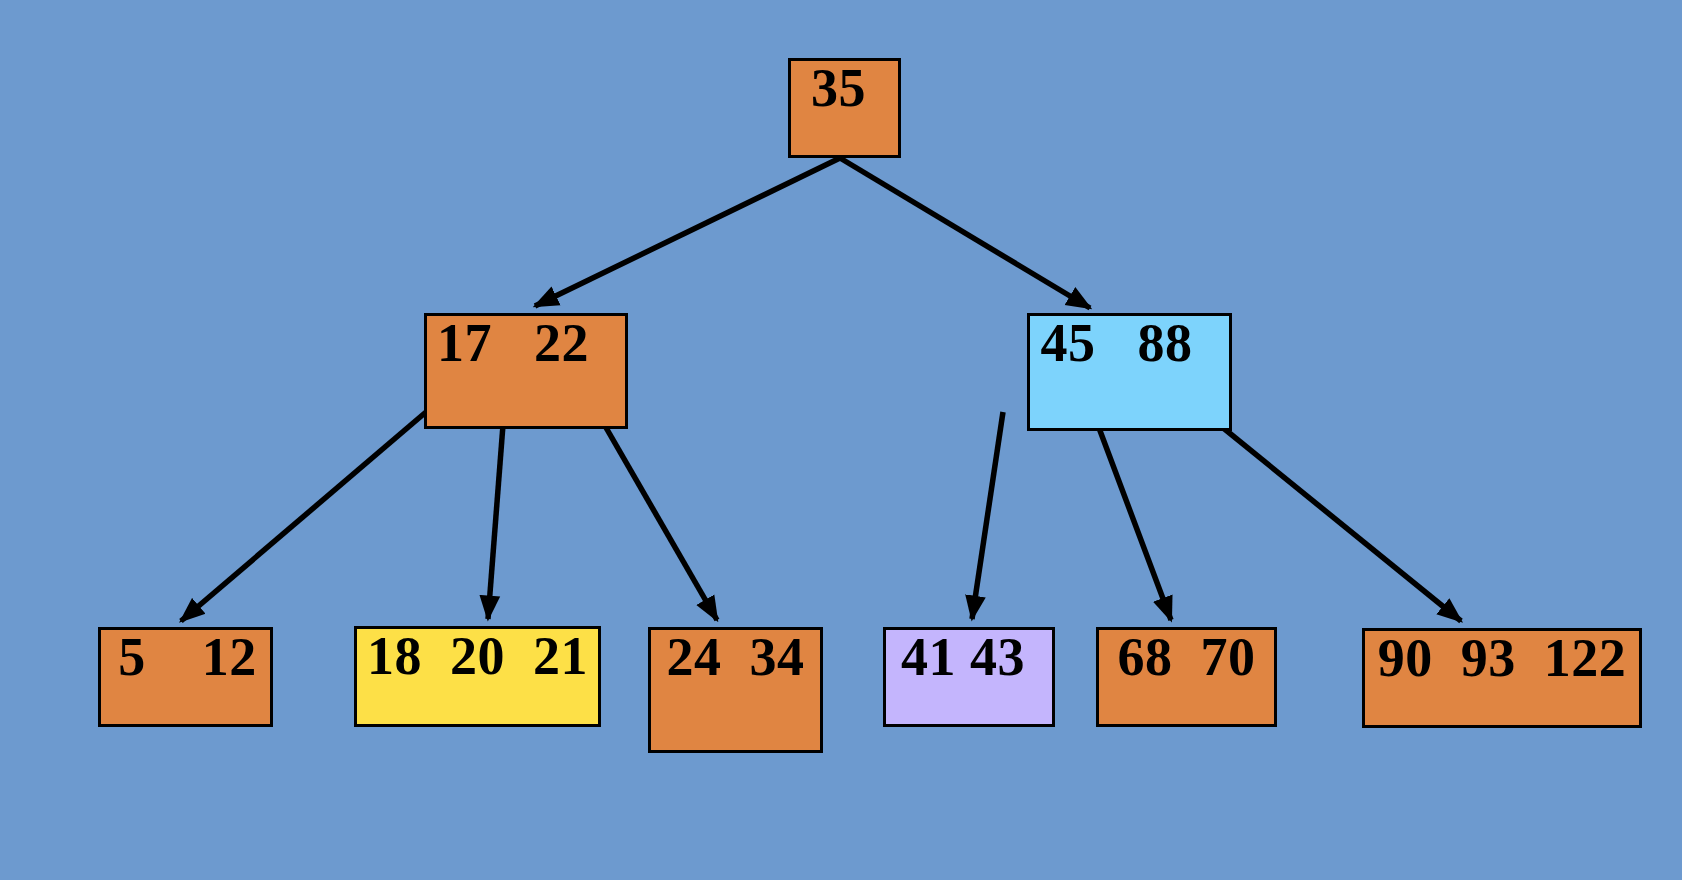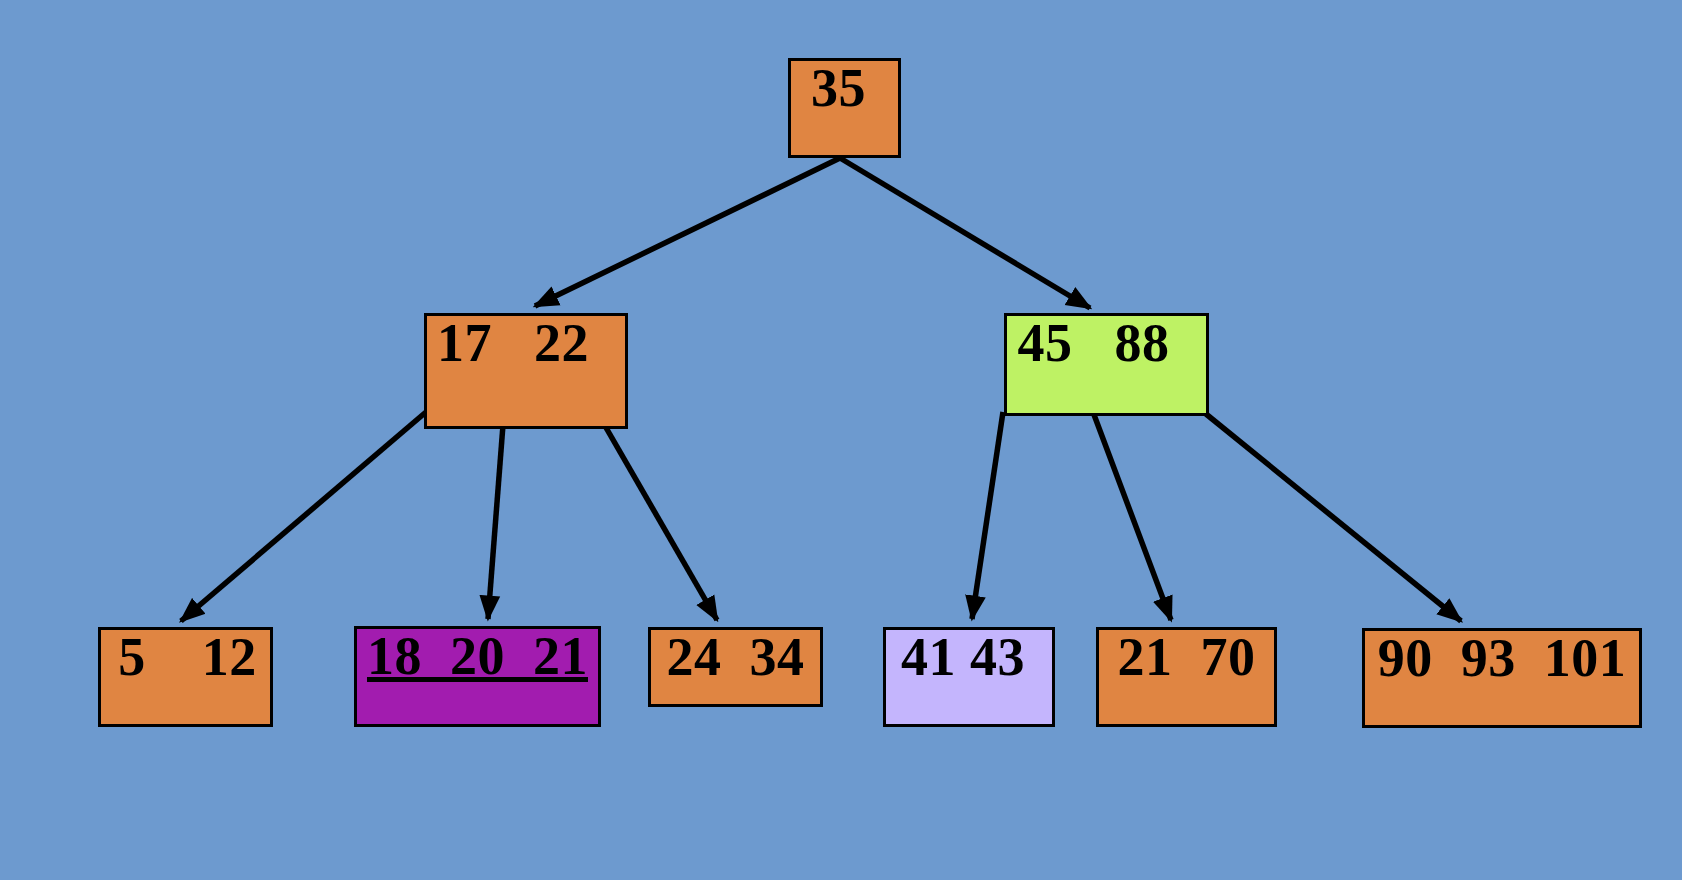--- a/index.html
+++ b/index.html
@@ -61,41 +61,41 @@
     </svg>
 
   <div class="node lean-sm" style="left: 788px; top: 58px; width: 113px; height: 100px; background: rgb(224, 133, 66); border-color: rgb(0, 0, 0);">
     <span class="node-label">35</span>
   </div>
 
   <div class="node lean-md" style="left: 424px; top: 313px; width: 204px; height: 116px; background: rgb(224, 133, 66); border-color: rgb(0, 0, 0);">
     <span class="node-label">17   22</span>
   </div>
 
-  <div class="node lean-md" style="left: 1004px; top: 313px; width: 205px; height: 103px; background: #bef264; border-color: rgb(0, 0, 0);">
+  <div class="node lean-md" style="left: 1027px; top: 313px; width: 205px; height: 118px; background: #7dd3fc; border-color: rgb(0, 0, 0);">
     <span class="node-label">45   88</span>
   </div>
 
   <div class="node lean-sm" style="left: 98px; top: 627px; width: 175px; height: 100px; background: rgb(224, 133, 66); border-color: rgb(0, 0, 0); padding-left: 16px;">
     <span class="node-label">5    12</span>
   </div>
 
-  <div class="node" style="left: 354px; top: 626px; width: 247px; height: 101px; background: #a21caf; border-color: rgb(0, 0, 0); text-decoration: underline;">
+  <div class="node" style="left: 354px; top: 626px; width: 247px; height: 101px; background: #fde047; border-color: rgb(0, 0, 0);">
     <span class="node-label">18  20  21</span>
   </div>
 
-  <div class="node" style="left: 648px; top: 627px; width: 175px; height: 80px; background: rgb(224, 133, 66); border-color: rgb(0, 0, 0); font-family: Liberation Serif, serif;">
+  <div class="node" style="left: 648px; top: 627px; width: 175px; height: 126px; background: rgb(224, 133, 66); border-color: rgb(0, 0, 0); font-family: Liberation Serif, serif;">
     <span class="node-label">24  34</span>
   </div>
 
   <div class="node lean-sm" style="left: 883px; top: 627px; width: 172px; height: 100px; background: #c4b5fd; border-color: rgb(0, 0, 0);">
     <span class="node-label">41 43</span>
   </div>
 
   <div class="node" style="left: 1096px; top: 627px; width: 181px; height: 100px; background: rgb(224, 133, 66); border-color: rgb(0, 0, 0);">
-    <span class="node-label">21  70</span>
+    <span class="node-label">68  70</span>
   </div>
 
   <div class="node" style="left: 1362px; top: 628px; width: 280px; height: 100px; background: rgb(224, 133, 66); border-color: rgb(0, 0, 0);">
-    <span class="node-label">90  93  101</span>
+    <span class="node-label">90  93  122</span>
   </div>
 
 </div>
 
 </body></html>

